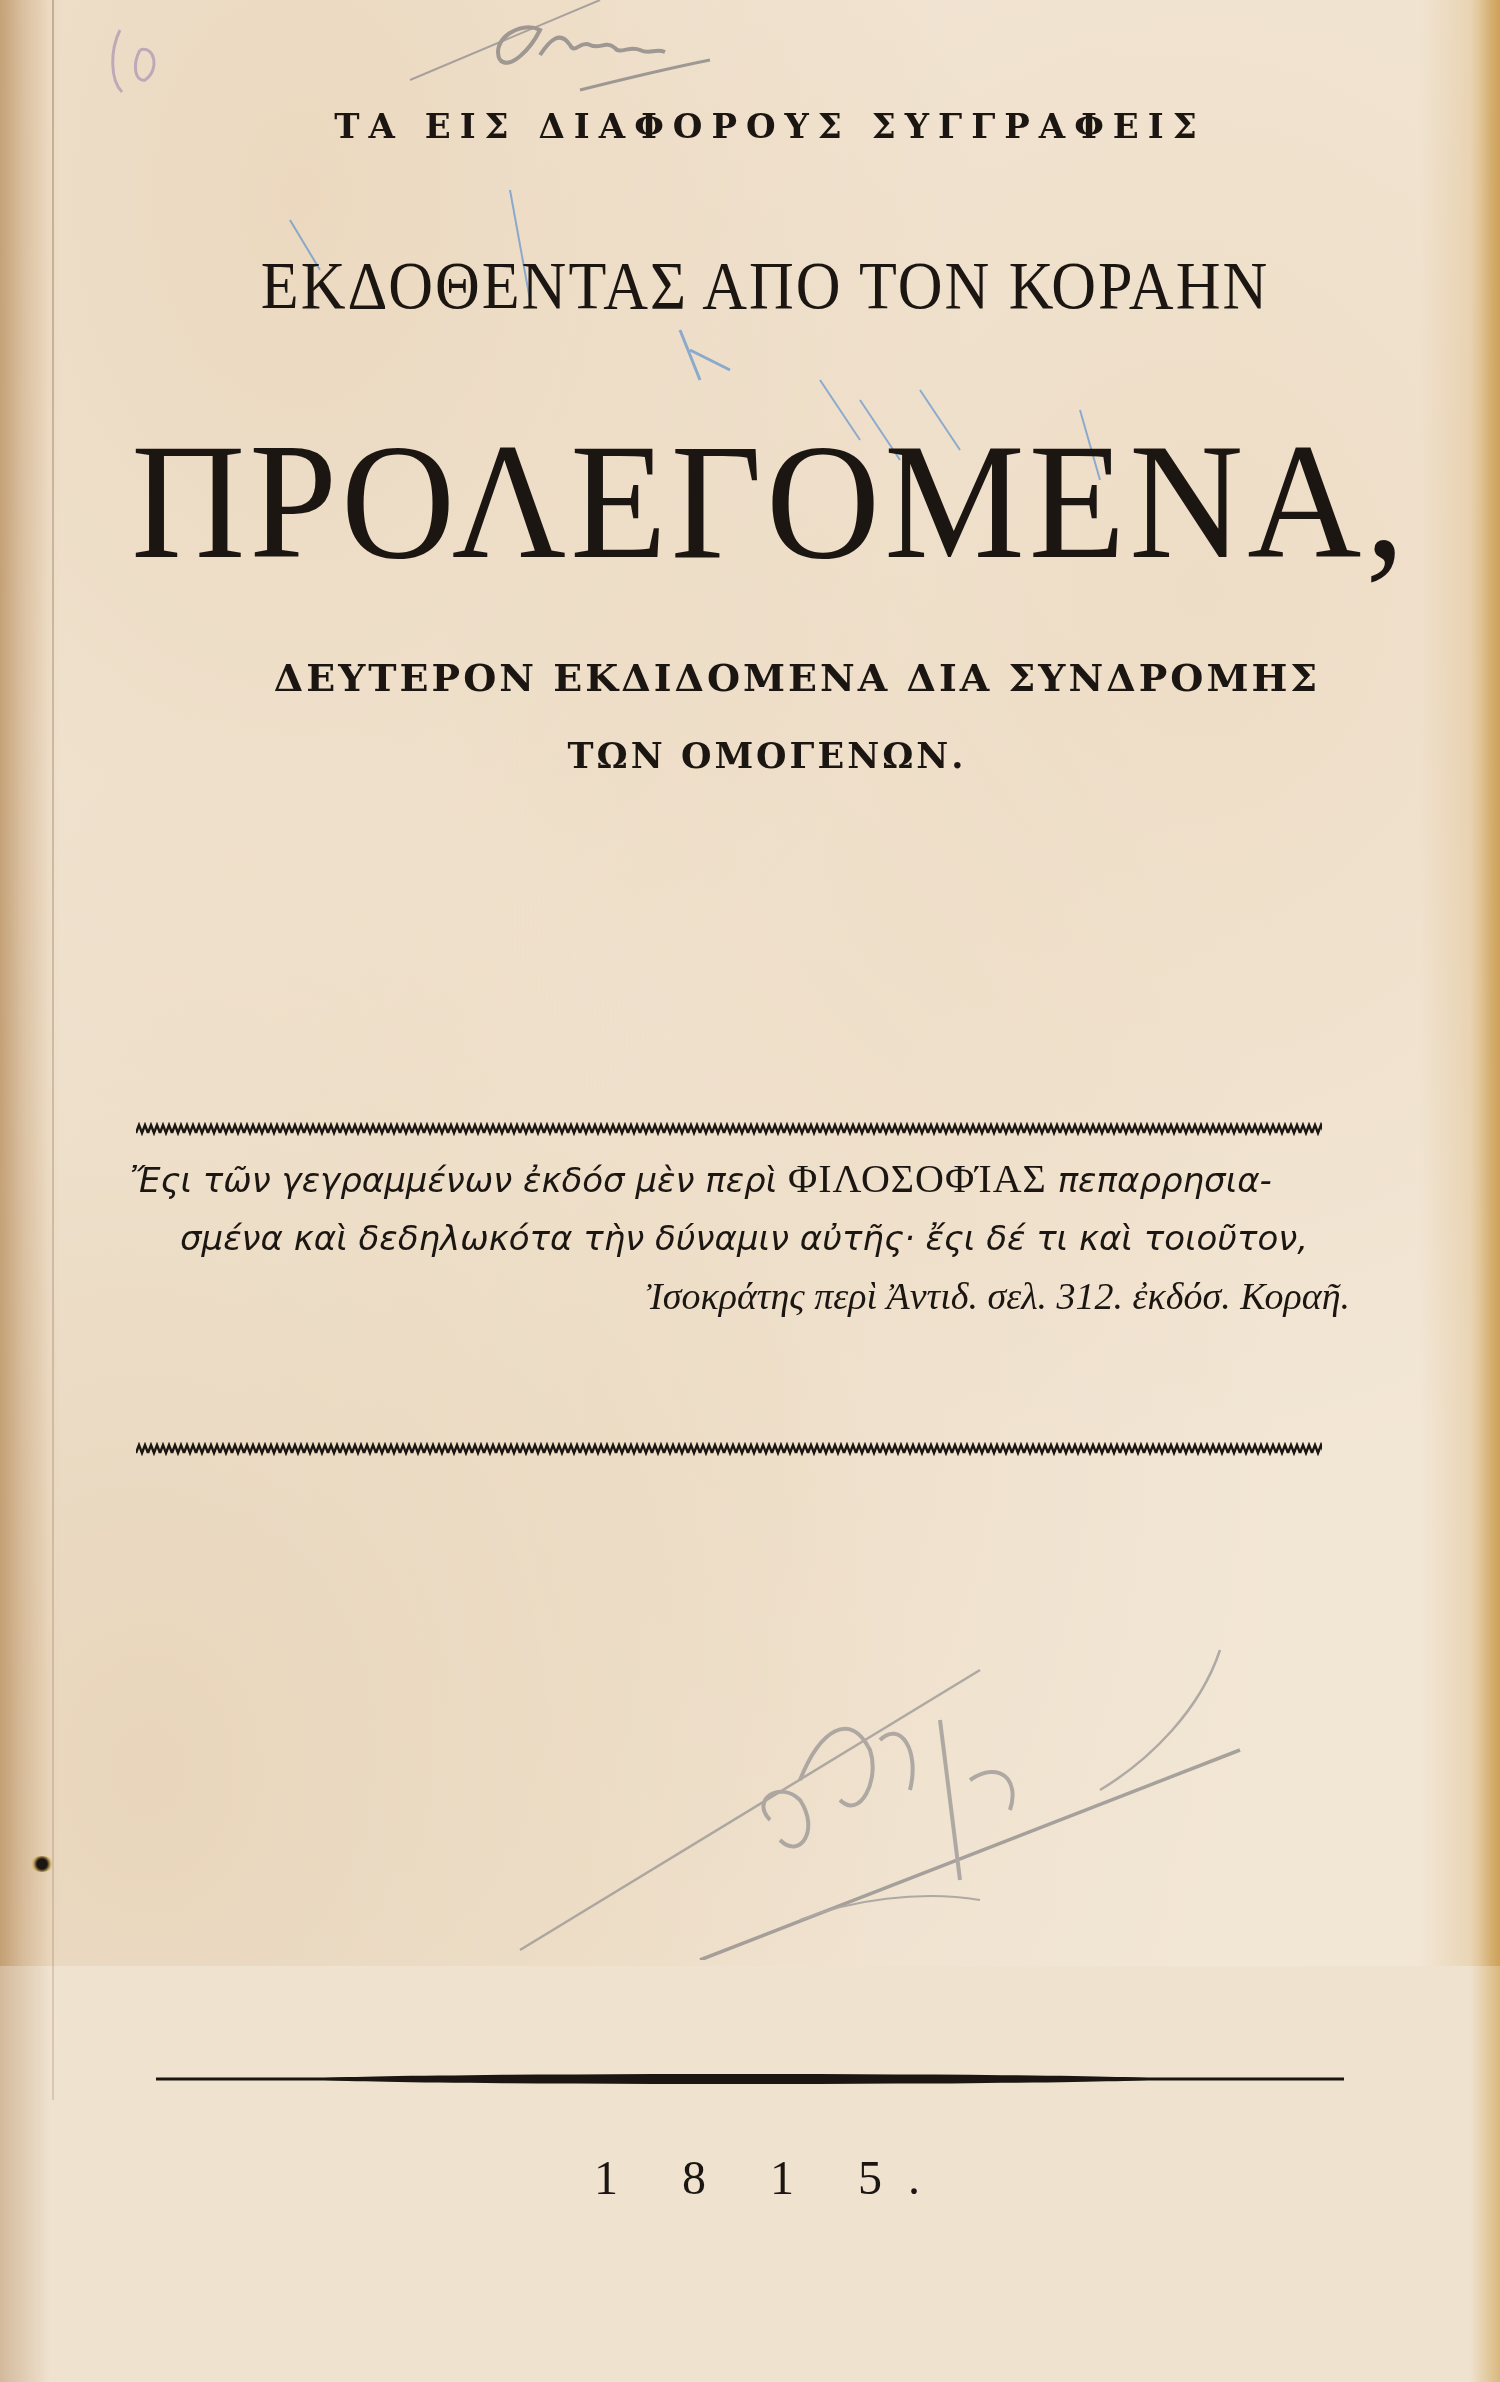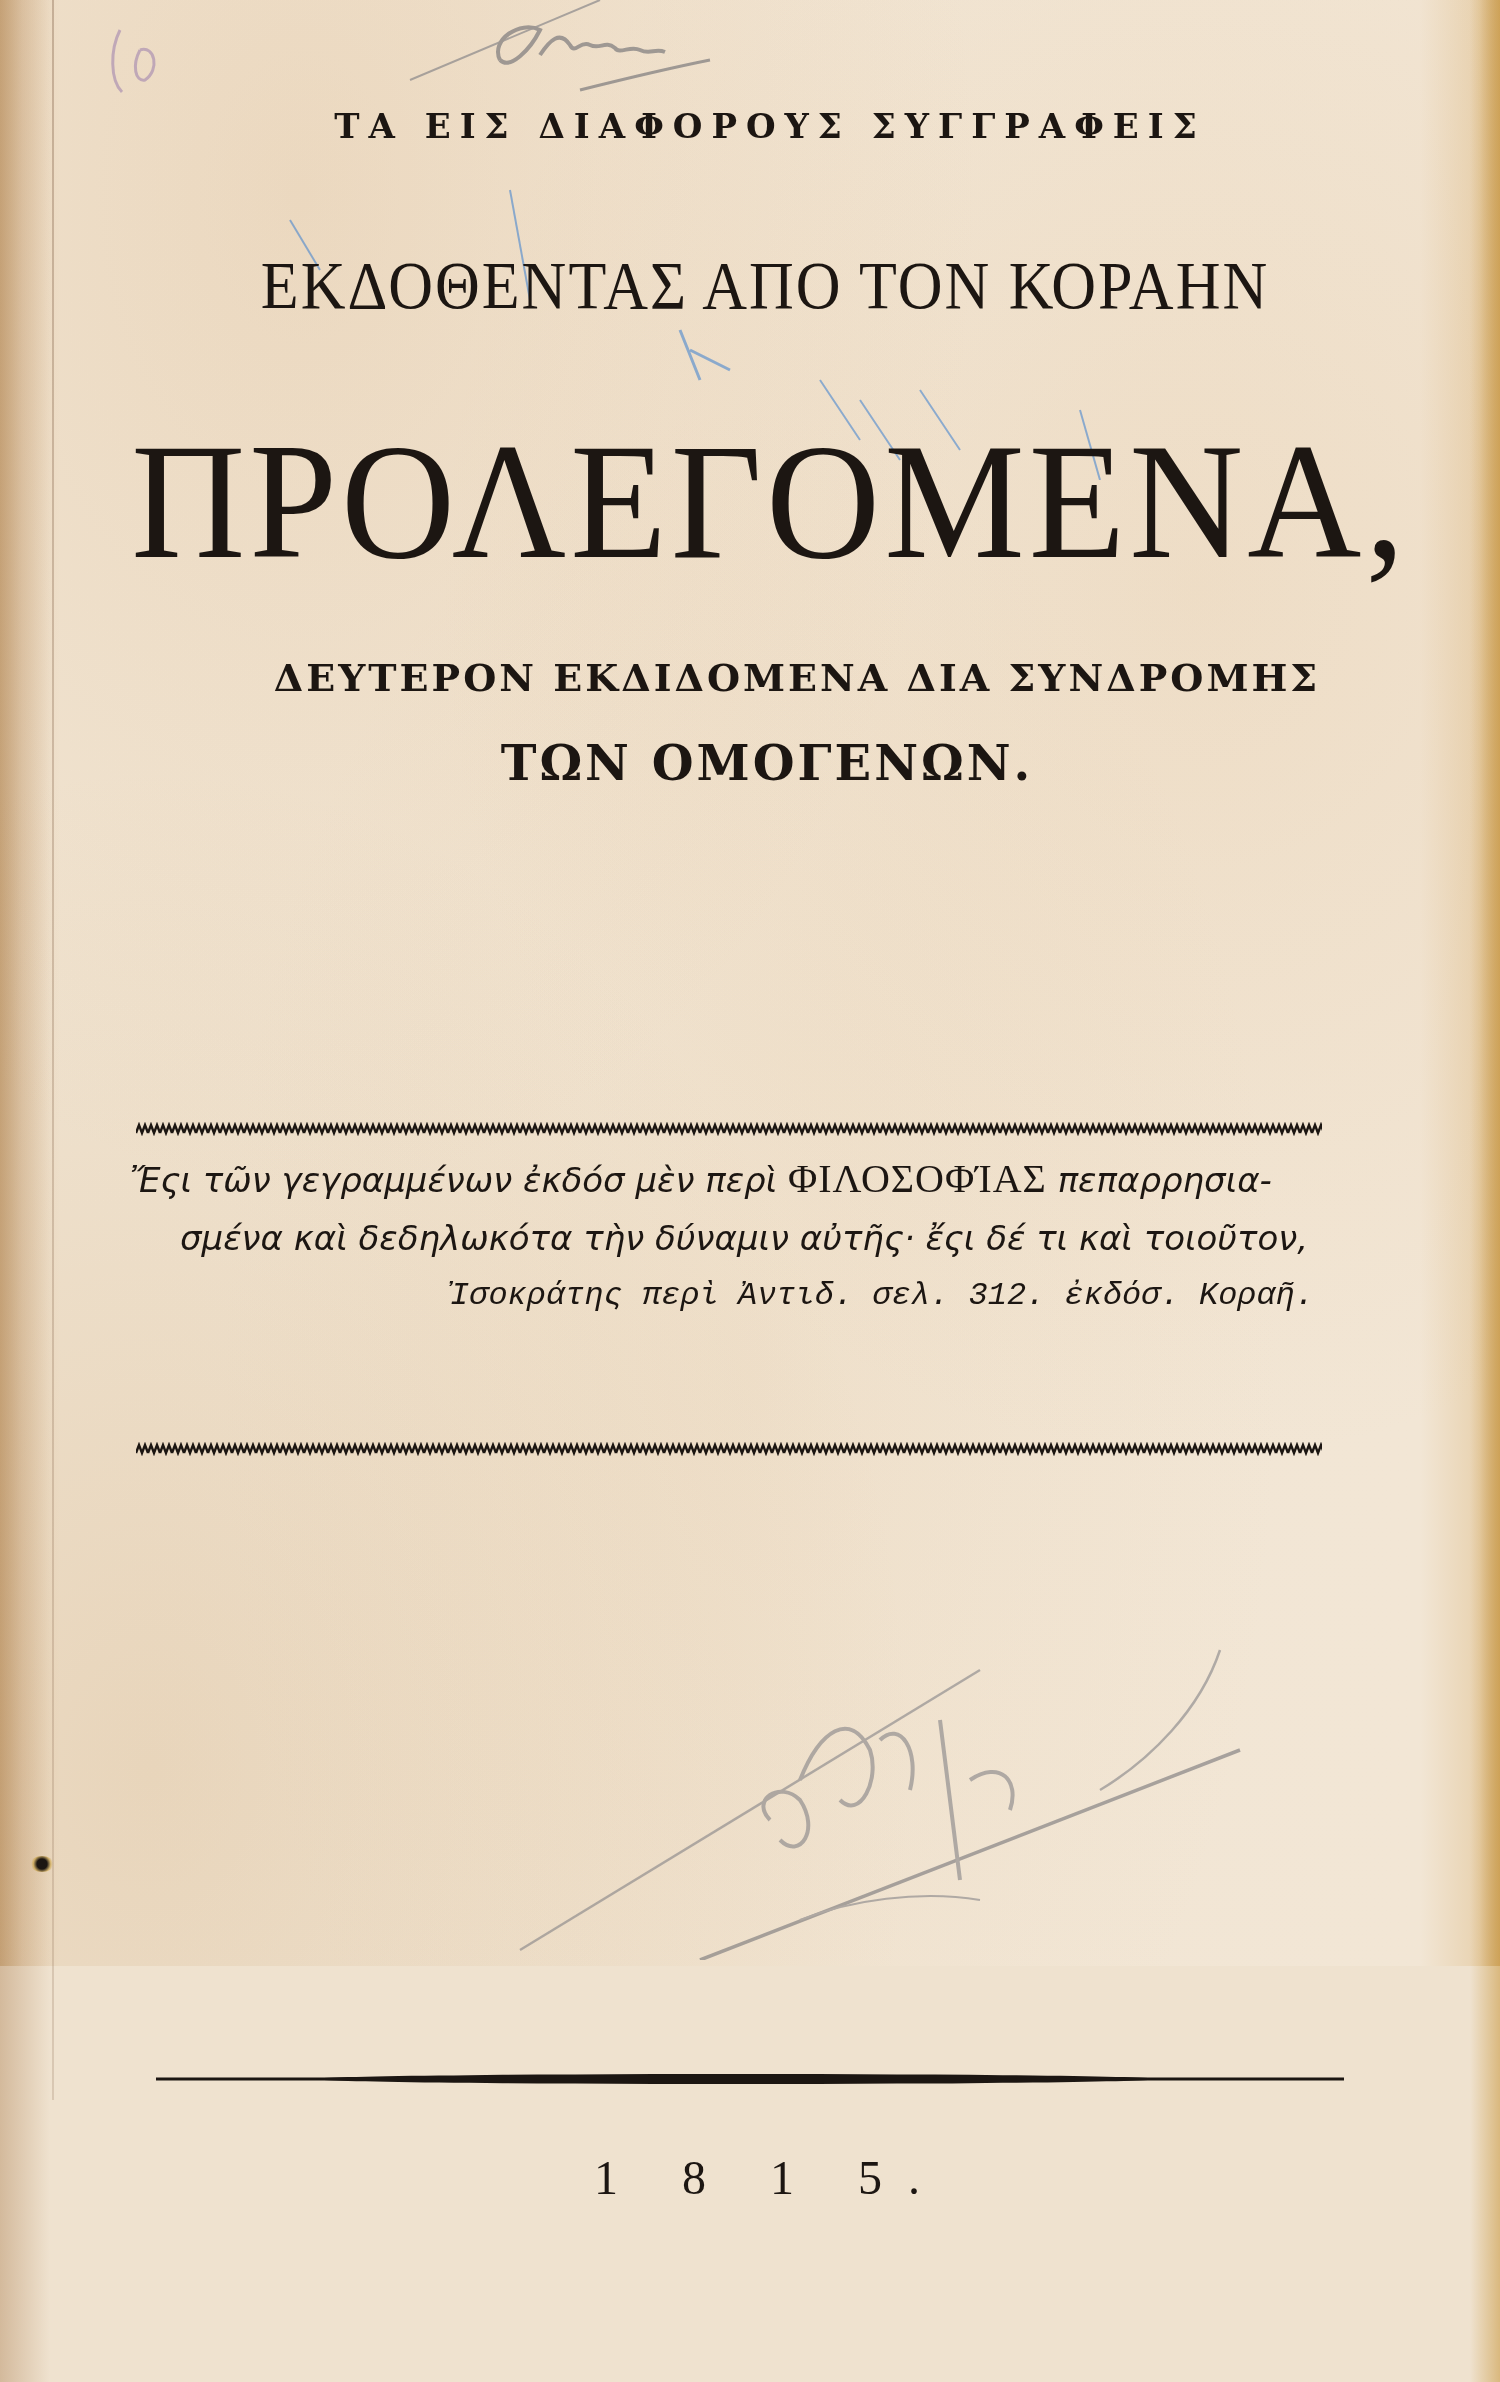--- a/index.html
+++ b/index.html
@@ -91,21 +91,21 @@
       font-size: 38px;
       letter-spacing: 3px;
       padding-left: 40px;
       box-sizing: border-box;
       margin-left: 27px;
     }
     .subtitle-line2 {
       top: 735px;
       font-family: "DejaVu Serif", serif;
       font-weight: bold;
-      font-size: 48px;
+      font-size: 35px;
       letter-spacing: 3px;
       padding-left: 34px;
       box-sizing: border-box;
       text-align: center;
     }
 
     .wavy-rule {
       position: absolute;
       left: 136px;
       width: 1186px;
@@ -134,22 +134,23 @@
     .epi-caps {
       font-family: "Liberation Serif", serif;
       font-style: normal;
       font-size: 40px;
       letter-spacing: 1px;
     }
     .epi-attribution {
       display: block;
       white-space: nowrap;
       padding-left: 320px;
-      font-family: Liberation Mono, monospace;
-      font-size: 32px;
+      font-family: Liberation Serif, serif;
+      font-size: 38px;
+      text-align: right;
     }
 
     .pencil-scribble {
       position: absolute;
       left: 500px;
       top: 1600px;
       width: 820px;
       height: 360px;
       opacity: 0.55;
     }

